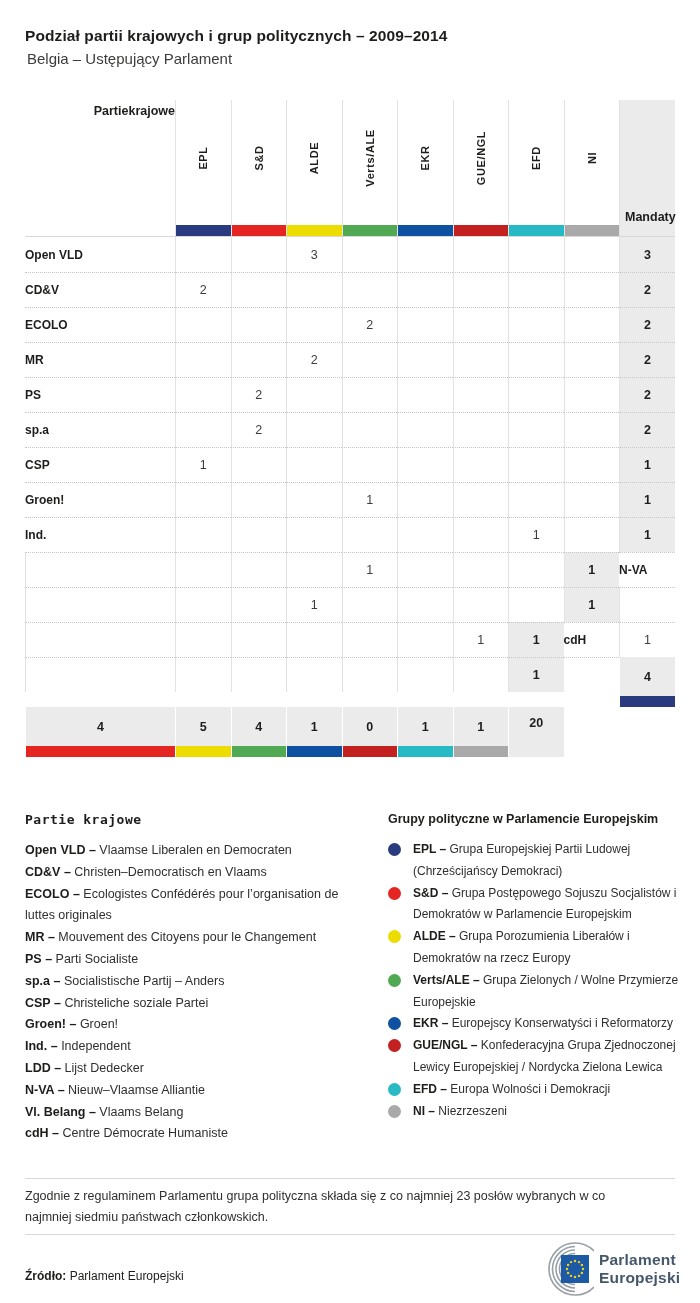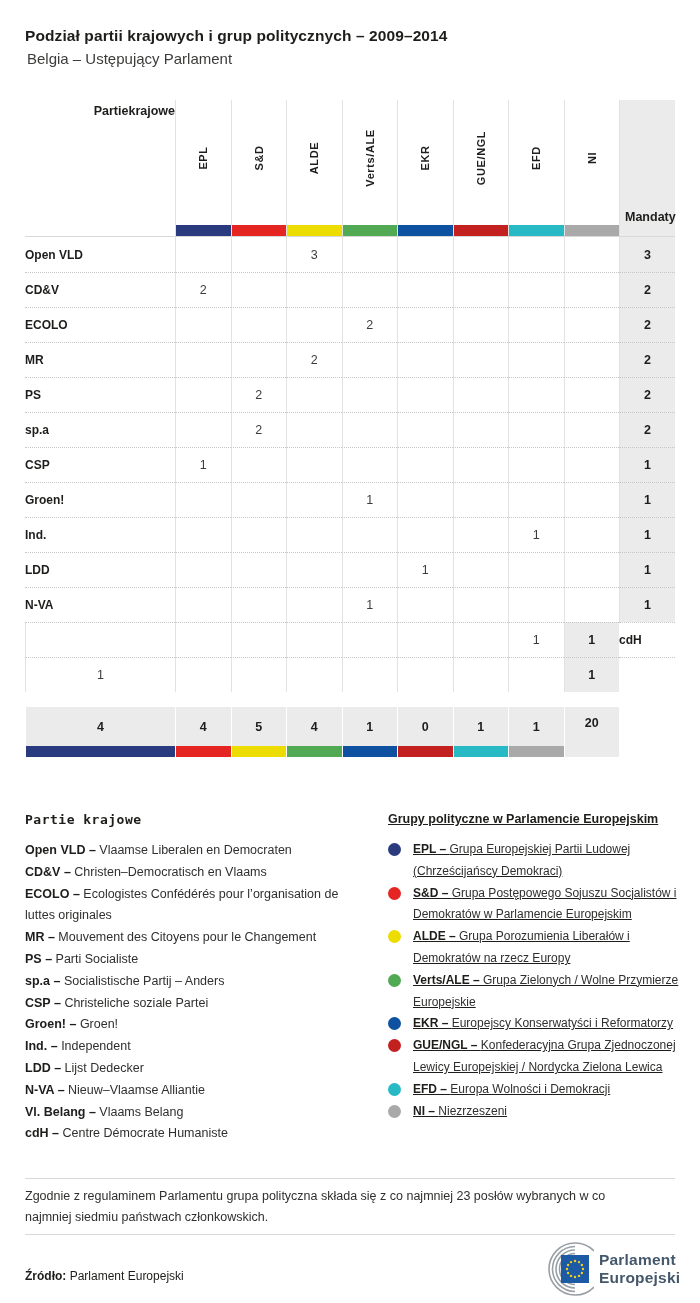--- a/index.html
+++ b/index.html
@@ -33,21 +33,21 @@
         display:flex; align-items:center; justify-content:center;
         font-weight:bold; font-size:12.5px; padding-bottom:11px; }
   .tc.tfirst { background:transparent; border-left:none; border-top:1px dotted #c6c6c6; }
   .tc.tmand { padding-bottom:18px; }
 
   
   .legend-parties { position:absolute; left:25px; top:812px; width:340px; }
   .lp-heading { font-family:"DejaVu Sans Mono", monospace; font-weight:bold; font-size:13px;
                 letter-spacing:0.5px; margin-bottom:13px; }
   .lp-item { font-size:12.5px; line-height:21.8px; color:#2f2f2e; }
-  .legend-groups { position:absolute; left:388px; top:812px; width:303px;text-decoration:underline; }
+  .legend-groups { position:absolute; left:388px; top:812px; width:303px; }
   .lg-heading { font-size:12.5px; font-weight:bold; margin-bottom:13px; color:#1d1d1b; }
   .lg-item { position:relative; padding-left:25px; font-size:12px; line-height:21.8px; color:#2f2f2e; }
   .lg-item .dot { position:absolute; left:0; top:4px; width:13px; height:13px; border-radius:50%; }
   .b { font-weight:bold; color:#1d1d1b; }
 
   
   .divider { position:absolute; left:25px; width:650px; height:1px; background:#d9d9d9; }
   .d1 { top:1178px; } .d2 { top:1234px; }
   .footnote { position:absolute; left:25px; top:1186px; width:630px; font-size:12.5px;
               line-height:21px; color:#2f2f2e; }
@@ -185,21 +185,20 @@
       <div class="rc label dotted">Ind.</div>
       <div class="rc val dotted"></div>
       <div class="rc val dotted"></div>
       <div class="rc val dotted"></div>
       <div class="rc val dotted"></div>
       <div class="rc val dotted"></div>
       <div class="rc val dotted"></div>
       <div class="rc val dotted">1</div>
       <div class="rc val dotted"></div>
       <div class="rc mand dotted">1</div>
-      <div class="rc label dotted">LDD</div>
       <div class="rc val dotted"></div>
       <div class="rc val dotted"></div>
       <div class="rc val dotted"></div>
       <div class="rc val dotted"></div>
       <div class="rc val dotted">1</div>
       <div class="rc val dotted"></div>
       <div class="rc val dotted"></div>
       <div class="rc val dotted"></div>
       <div class="rc mand dotted">1</div>
       <div class="rc label dotted">N-VA</div>

